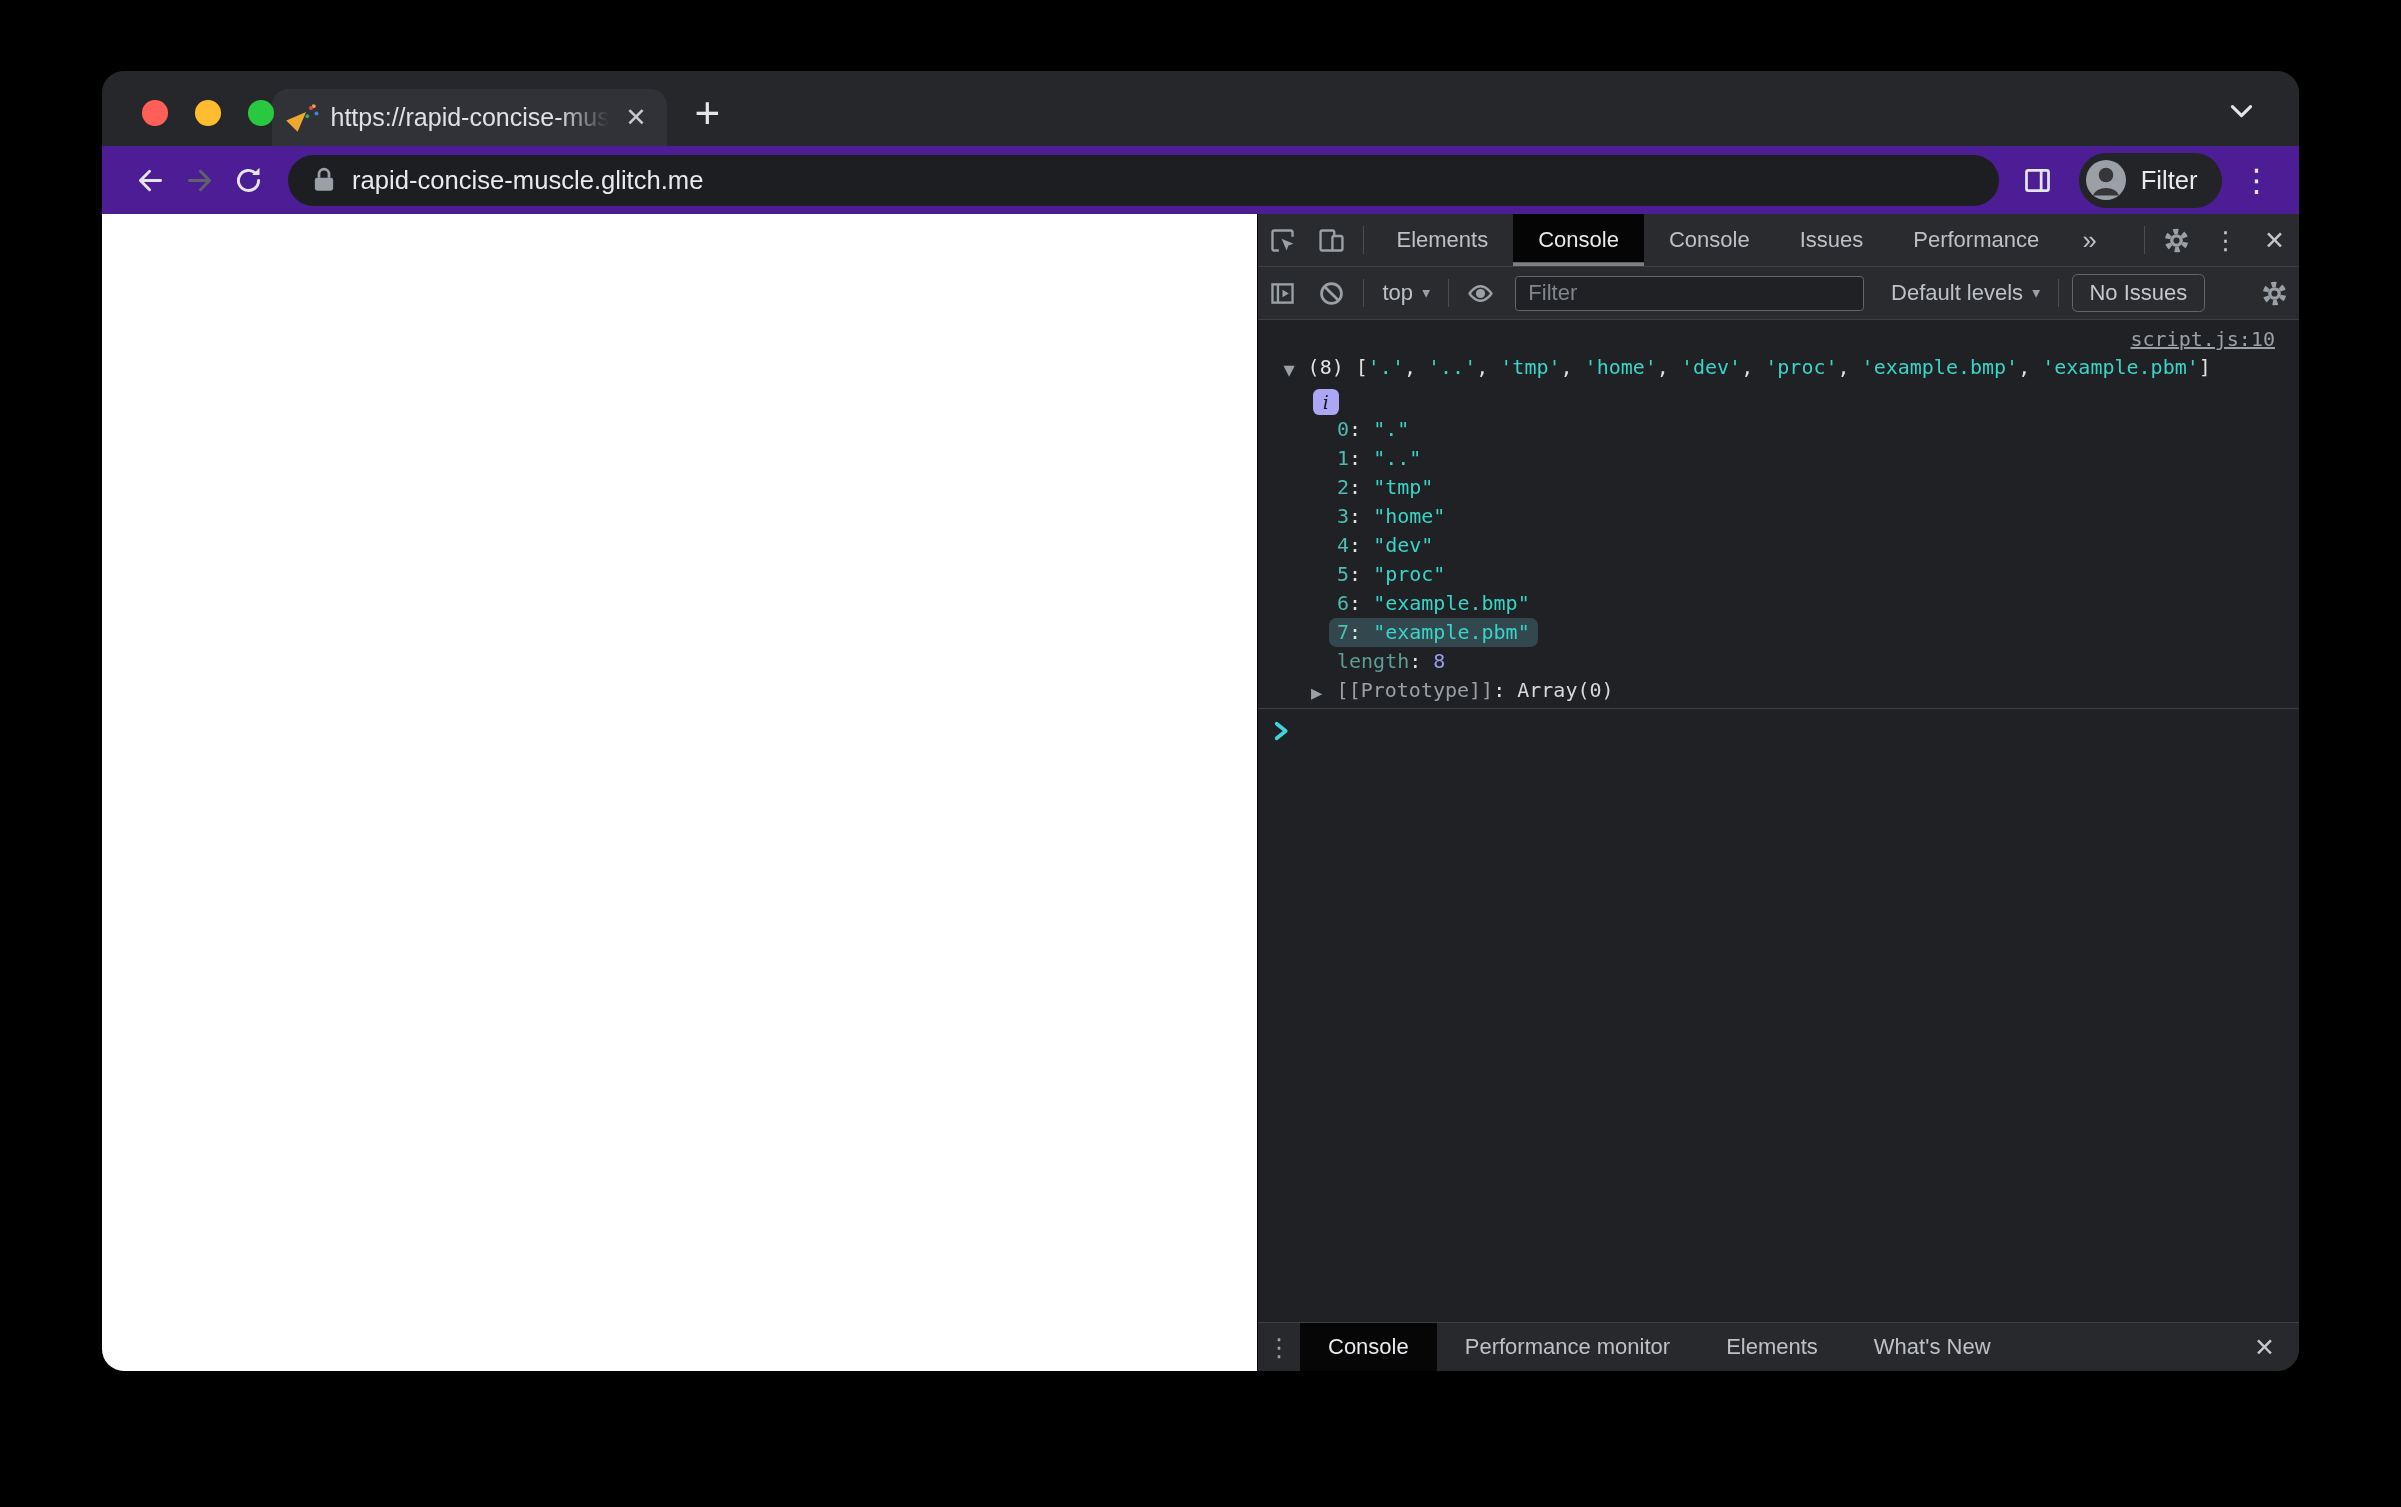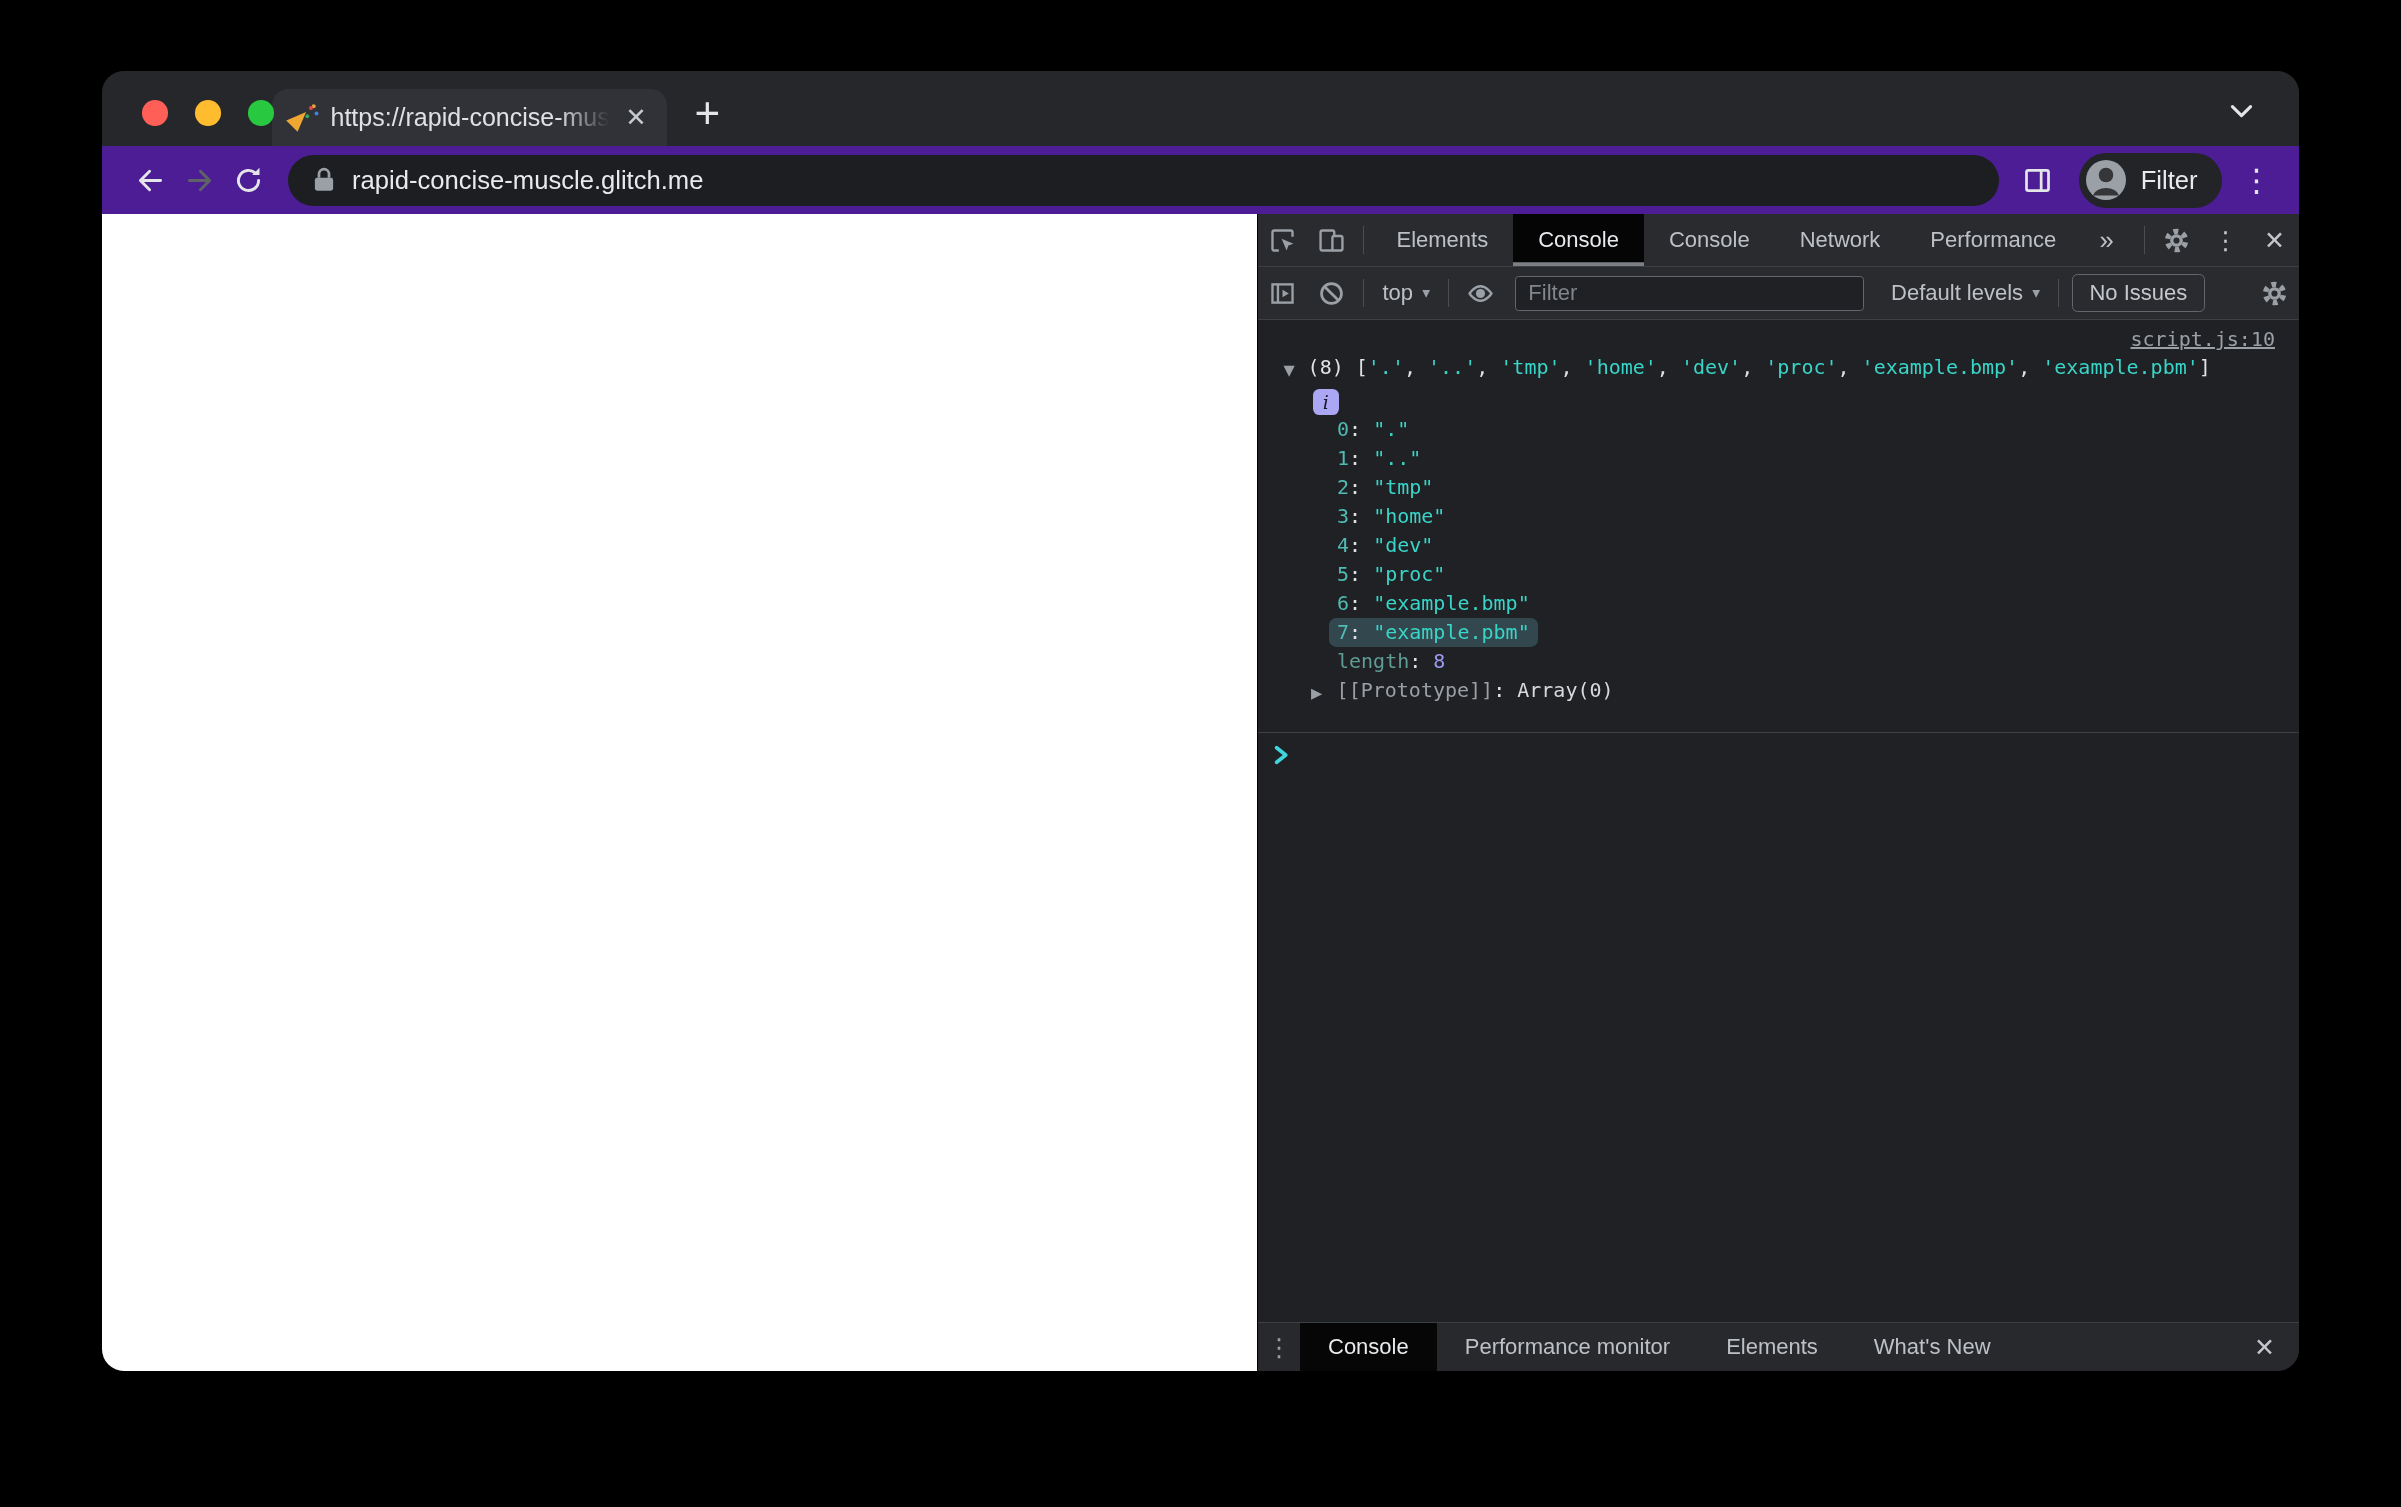--- a/index.html
+++ b/index.html
@@ -66,21 +66,21 @@
   .ctx-select { color:#bdc1c6; font-size:22px; display:flex; align-items:center; gap:9.1px; padding:0 11px; }
   .caret { font-size:15.5px; color:#9aa0a6; }
   .filter-input { width:349px; height:35px; background:#202124; border:0.9px solid #63676d; border-radius:3.7px;
     color:#dfe1e5; font-size:22px; padding:0 12.8px; font-family:"Liberation Sans", sans-serif; margin-left:9.1px; }
   .filter-input::placeholder { color:#80868b; }
   .levels { margin-left:16.5px; }
   .issues-btn { border:0.9px solid #63676d; border-radius:5.5px; color:#c4c7cc; font-size:22px; padding:4.6px 16.5px; margin:0 5.5px; flex:none; }
 
   
   .dt-console { flex:1; background:#202124; font-family:"DejaVu Sans Mono", monospace; font-size:20px; color:#dfe1e5; overflow:hidden; min-height:0; }
-  .msg { border-bottom:0.9px solid #3c4043; padding-bottom:25px; }
+  .msg { border-bottom:0.9px solid #3c4043; padding-bottom:1px; }
   .src-row { text-align:right; padding:7.3px 24px 0 0; }
   .src-link { color:#9aa0a6; font-size:20px; text-decoration:underline; }
   .preview-row { display:flex; padding-left:25.6px; margin-top:1.8px; line-height:29px; }
   .tri { color:#9aa0a6; font-size:14.6px; width:24px; flex:none; padding-top:1.8px; font-family:"DejaVu Sans", sans-serif; }
   .preview { }
   .preview .itm { color:var(--teal); }
   .info-row { padding-left:55px; margin-top:5.5px; }
   .ibadge { display:inline-flex; width:25.6px; height:25.6px; background:#aca7f4; border-radius:6.4px; align-items:center; justify-content:center;
     color:#17172a; font-family:"DejaVu Serif", serif; font-style:italic; font-size:19px; }
   .entry-row { padding-left:79px; line-height:29px; }
@@ -195,21 +195,21 @@
             <svg width="31" height="31" viewBox="0 0 34 34">
                 <rect x="5" y="6" width="15" height="22" rx="2" stroke="#9aa0a6" stroke-width="2.6" fill="none"></rect>
                 <rect x="18" y="12" width="11" height="16" rx="2" fill="#2a2b2e" stroke="#9aa0a6" stroke-width="2.6"></rect>
               </svg>
           </span>
           <span class="dt-sep"></span>
           <div id="dtTabs" style="display:flex; height:100%;">
               <span class="dt-tab">Elements</span>
               <span class="dt-tab active">Console</span>
               <span class="dt-tab">Console</span>
-              <span class="dt-tab">Network</span>
+              <span class="dt-tab">Issues</span>
               <span class="dt-tab">Performance</span>
             </div>
           <span class="dt-more">»</span>
           <span class="dt-spacer"></span>
           <span class="dt-sep"></span>
           <span class="dt-icon-btn">
             <svg width="29" height="29" viewBox="0 0 32 32">
                 <circle cx="16" cy="16" r="10" fill="none" stroke="#9aa0a6" stroke-width="6" stroke-dasharray="5.2 5.2" transform="rotate(11 16 16)"></circle>
                 <circle cx="16" cy="16" r="7" fill="#9aa0a6"></circle>
                 <circle cx="16" cy="16" r="3.4" fill="#2a2b2e"></circle>

